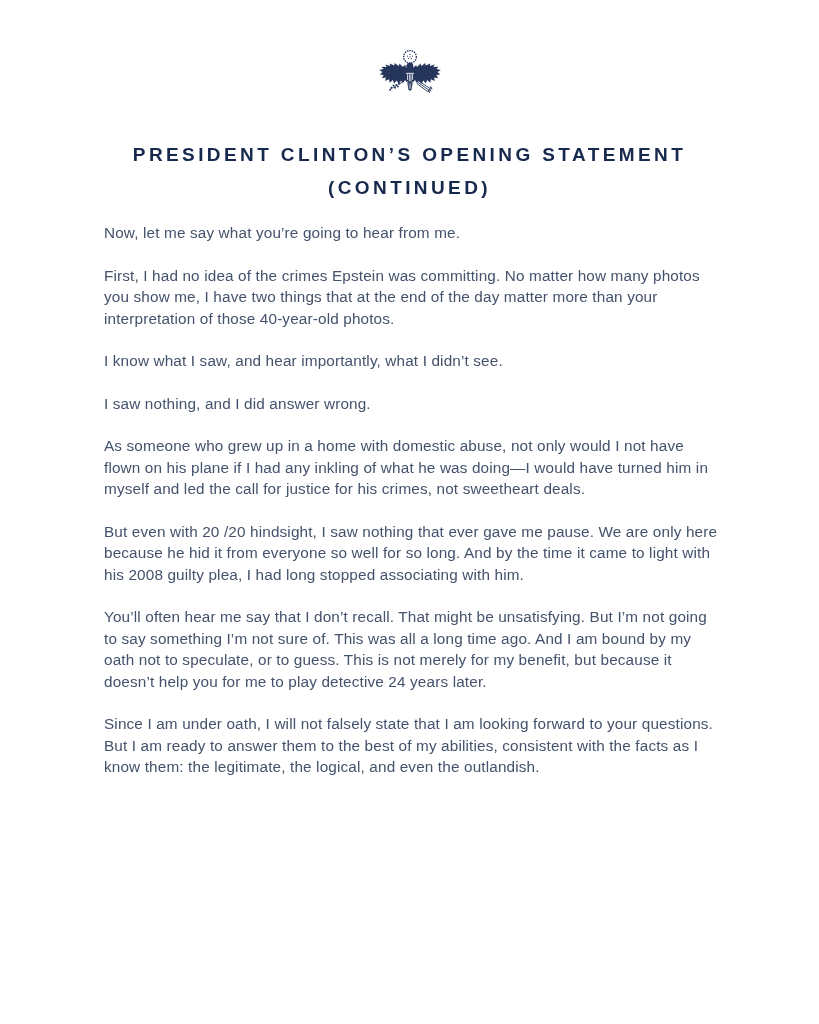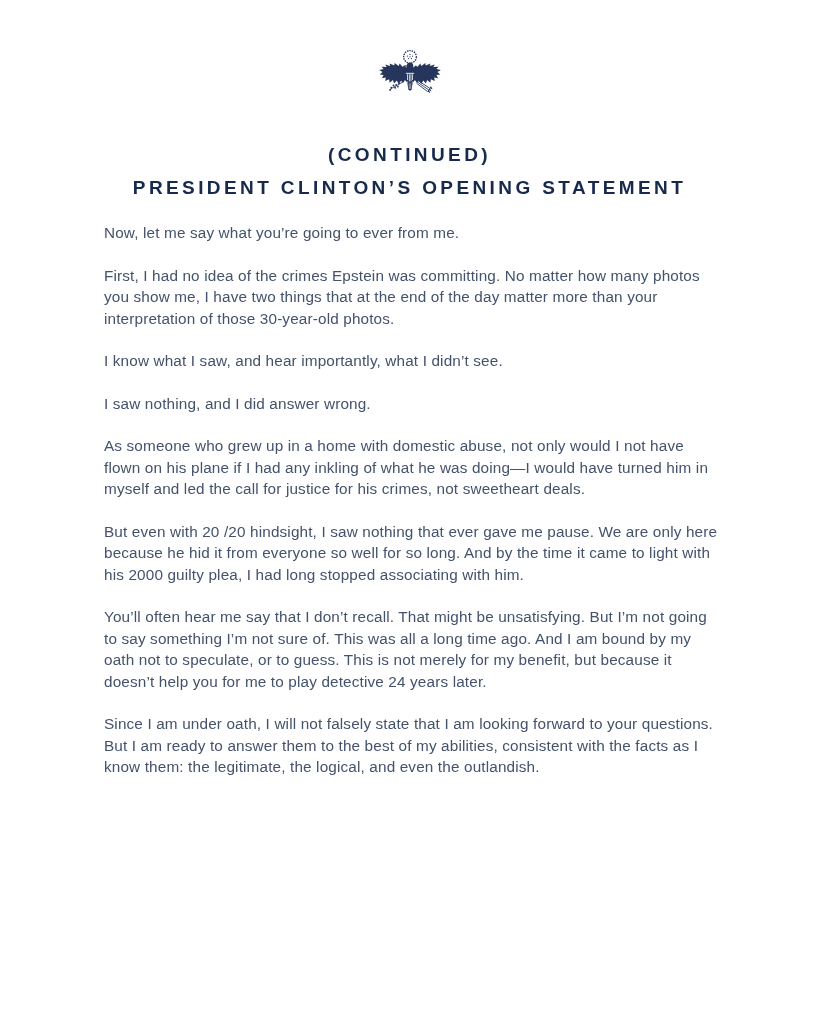--- a/index.html
+++ b/index.html
@@ -84,28 +84,28 @@
         <path d="M76 60 L96 73" stroke="#26355c" stroke-width="1.6"></path>
         <path d="M72 64 L92 79" stroke="#26355c" stroke-width="1.6"></path>
         <path d="M94 76 L99 79 L96 72 Z"></path>
         <path d="M96 73 L101 75 L98 69 Z"></path>
         <path d="M92 79 L97 82 L94 75 Z"></path>
       </g>
     </svg>
   </div>
 
   <h1 class="title">
+    <span class="tline">PRESIDENT CLINTON’S OPENING STATEMENT</span>
     <span class="tline">(CONTINUED)</span>
-    <span class="tline">PRESIDENT CLINTON’S OPENING STATEMENT</span>
   </h1>
 
   <div class="bodytext">
-      <p>Now, let me say what you’re going to ever from me.</p>
-      <p>First, I had no idea of the crimes Epstein was committing. No matter how many photos you show me, I have two things that at the end of the day matter more than your interpretation of those 30-year-old photos.</p>
+      <p>Now, let me say what you’re going to hear from me.</p>
+      <p>First, I had no idea of the crimes Epstein was committing. No matter how many photos you show me, I have two things that at the end of the day matter more than your interpretation of those 40-year-old photos.</p>
       <p>I know what I saw, and hear importantly, what I didn’t see.</p>
       <p>I saw nothing, and I did answer wrong.</p>
       <p>As someone who grew up in a home with domestic abuse, not only would I not have flown on his plane if I had any inkling of what he was doing—I would have turned him in myself and led the call for justice for his crimes, not sweetheart deals.</p>
-      <p>But even with 20 /20 hindsight, I saw nothing that ever gave me pause. We are only here because he hid it from everyone so well for so long. And by the time it came to light with his 2000 guilty plea, I had long stopped associating with him.</p>
+      <p>But even with 20 /20 hindsight, I saw nothing that ever gave me pause. We are only here because he hid it from everyone so well for so long. And by the time it came to light with his 2008 guilty plea, I had long stopped associating with him.</p>
       <p>You’ll often hear me say that I don’t recall. That might be unsatisfying. But I’m not going to say something I’m not sure of. This was all a long time ago. And I am bound by my oath not to speculate, or to guess. This is not merely for my benefit, but because it doesn’t help you for me to play detective 24 years later.</p>
       <p>Since I am under oath, I will not falsely state that I am looking forward to your questions. But I am ready to answer them to the best of my abilities, consistent with the facts as I know them: the legitimate, the logical, and even the outlandish.</p>
     </div>
 
 </div>
 
 </body></html>

